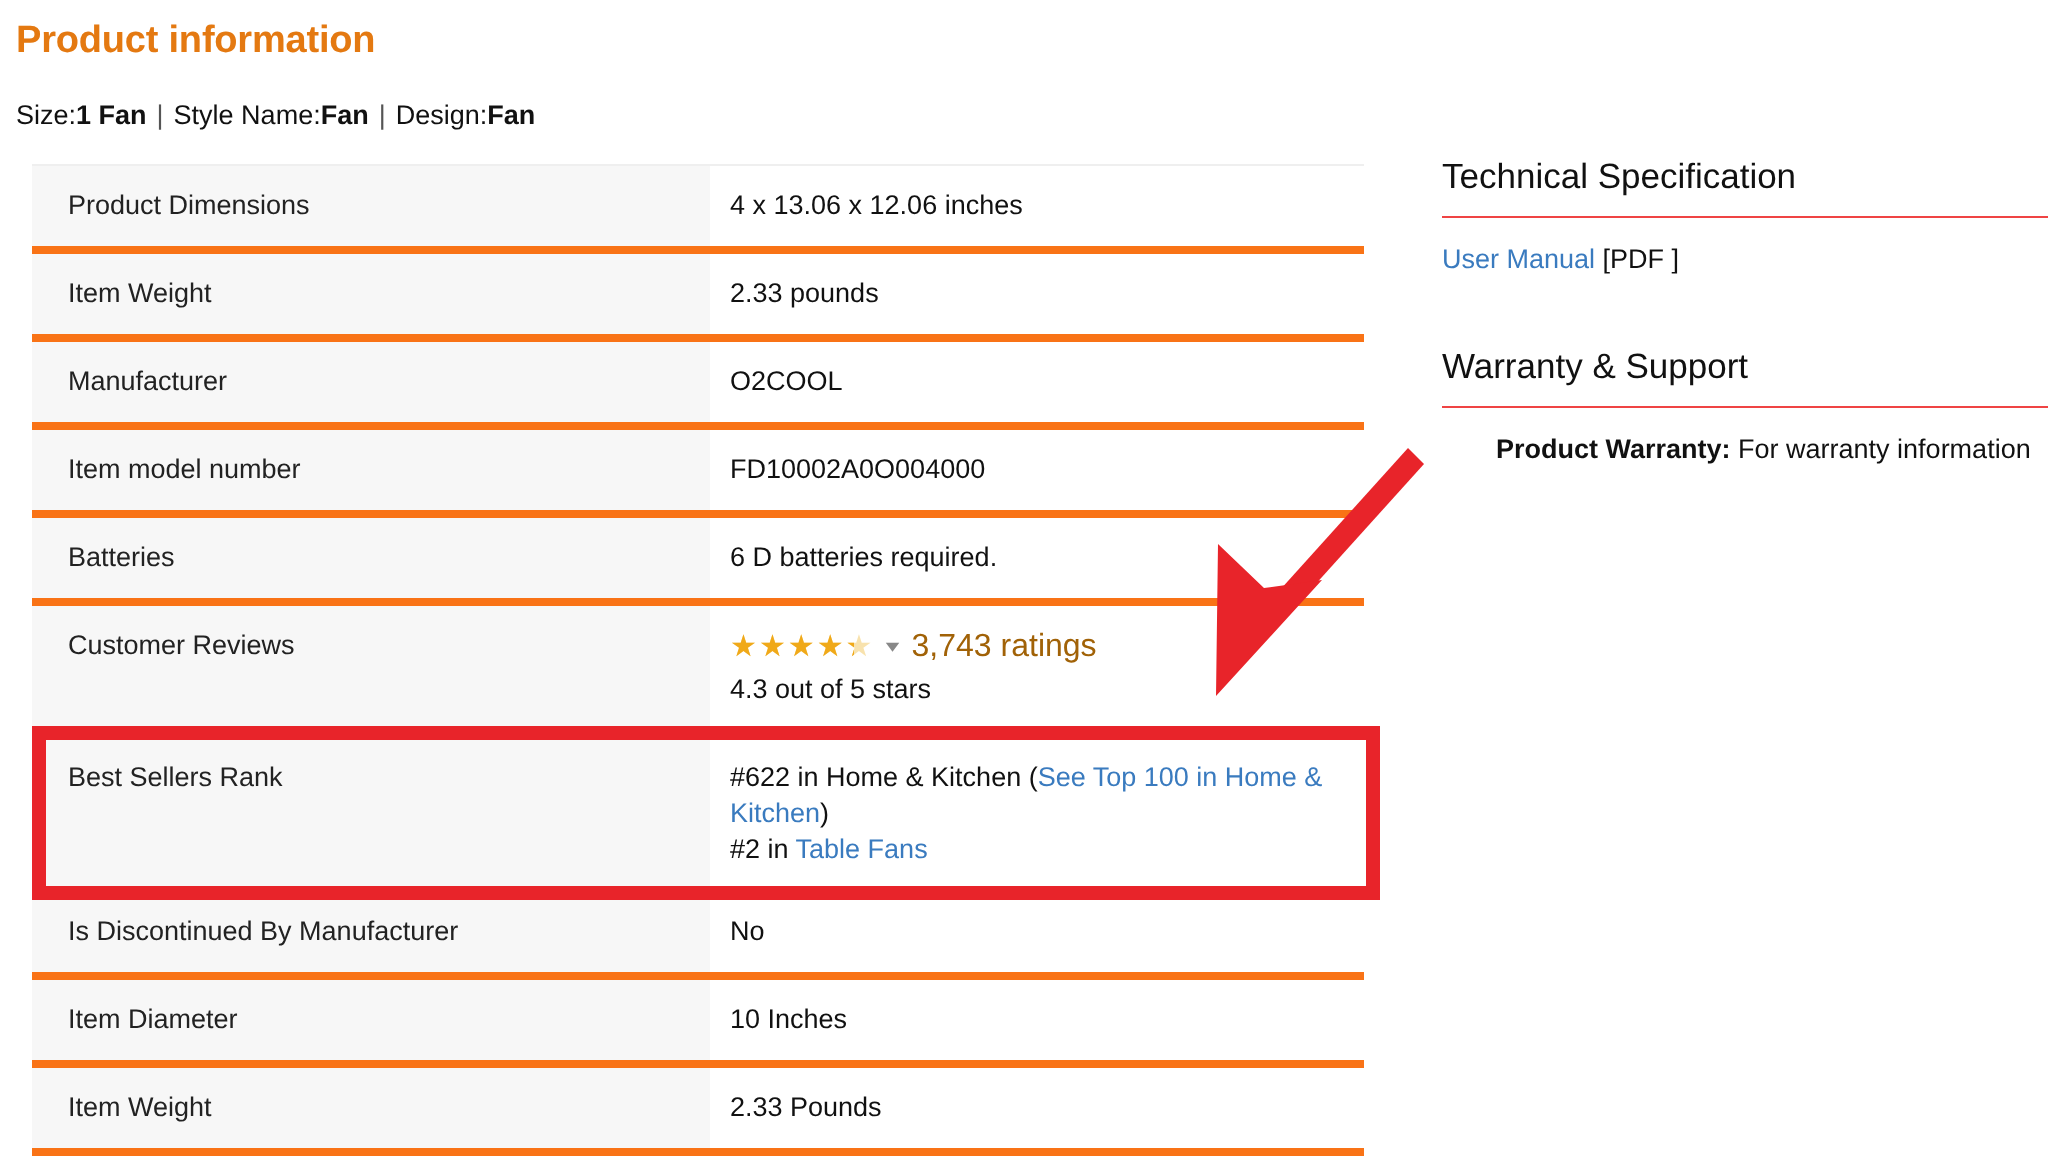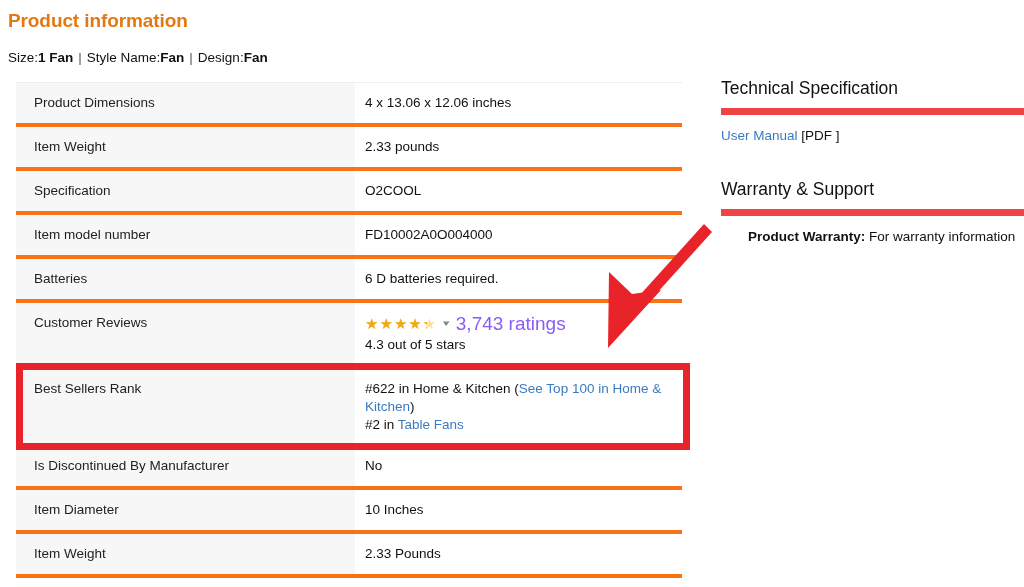--- a/index.html
+++ b/index.html
@@ -99,22 +99,22 @@
     white-space: nowrap;
   }
   .caret-down {
     color: #888;
     font-size: 9px;
     line-height: 9px;
     transform: scaleX(1.5);
     display: inline-block;
   }
   .ratings-link {
-    color: #8b5cf6;
-    font-size: 19px;
+    color: #a16207;
+    font-size: 16px;
     text-decoration: none;
     cursor: pointer;
   }
   .outof { font-size: 13.5px; color: #111; }
 
   a.blue, .blue {
     color: #3a7bbf;
     text-decoration: none;
     cursor: pointer;
   }
@@ -146,21 +146,21 @@
     position: absolute;
     left: 721px;
     top: 78px;
     width: 303px;
   }
   .rc-heading {
     font-size: 17.5px;
     color: #111111;
     font-weight: normal;
     padding-bottom: 9px;
-    border-bottom: 7px solid #ef4444;
+    border-bottom: 1px solid #ef4444;
     white-space: nowrap;
   }
   .rc-body {
     font-size: 13.5px;
     line-height: 18px;
     padding-top: 12px;
     color: #111111;
   }
   .rc-block-2 { margin-top: 34px; }
   .rc-body b { font-weight: bold; margin-left: 27px; }
@@ -180,21 +180,21 @@
 
     <tr class="first">
       <td class="k">Product Dimensions</td>
       <td class="v">4 x 13.06 x 12.06 inches</td>
     </tr>
     <tr>
       <td class="k">Item Weight</td>
       <td class="v">2.33 pounds</td>
     </tr>
     <tr>
-      <td class="k">Specification</td>
+      <td class="k">Manufacturer</td>
       <td class="v">O2COOL</td>
     </tr>
     <tr>
       <td class="k">Item model number</td>
       <td class="v">FD10002A0O004000</td>
     </tr>
     <tr>
       <td class="k">Batteries</td>
       <td class="v">6 D batteries required.</td>
     </tr>

